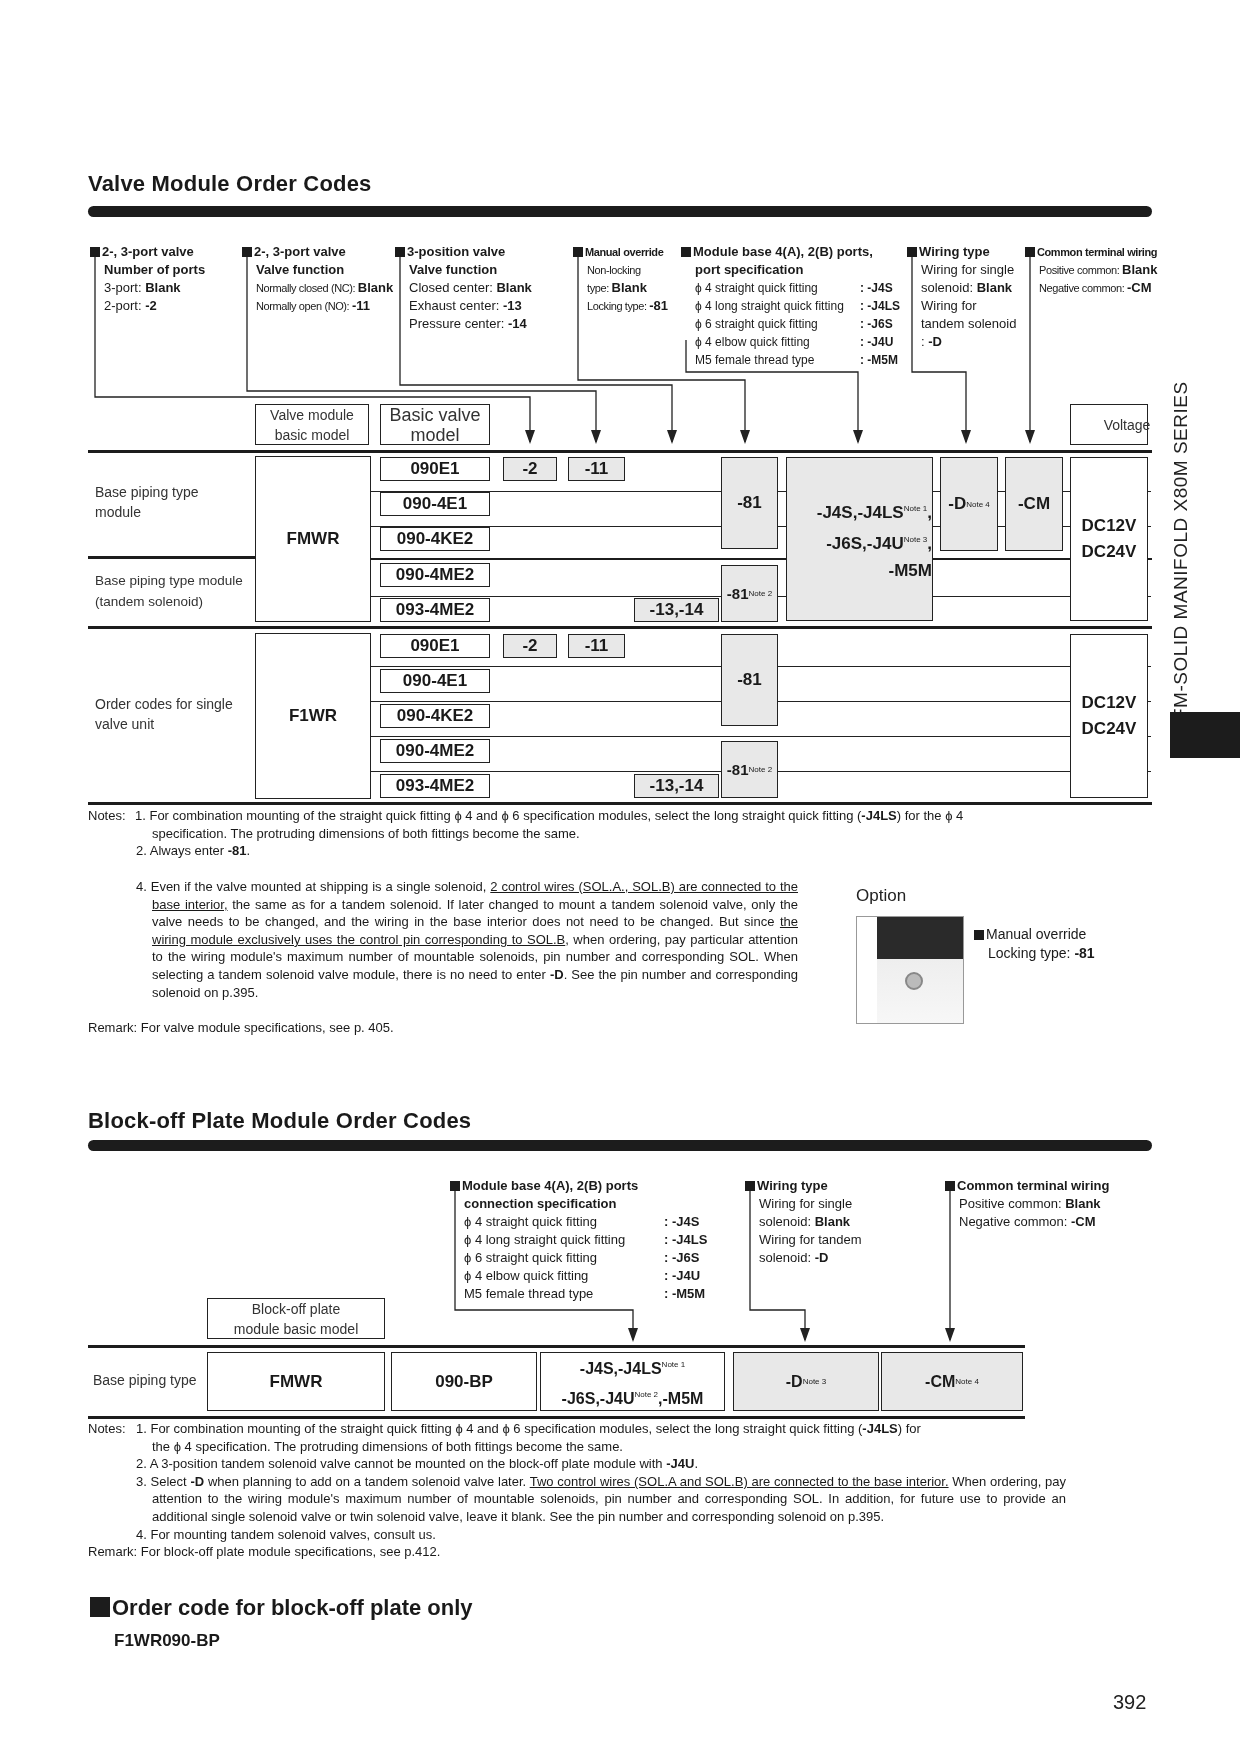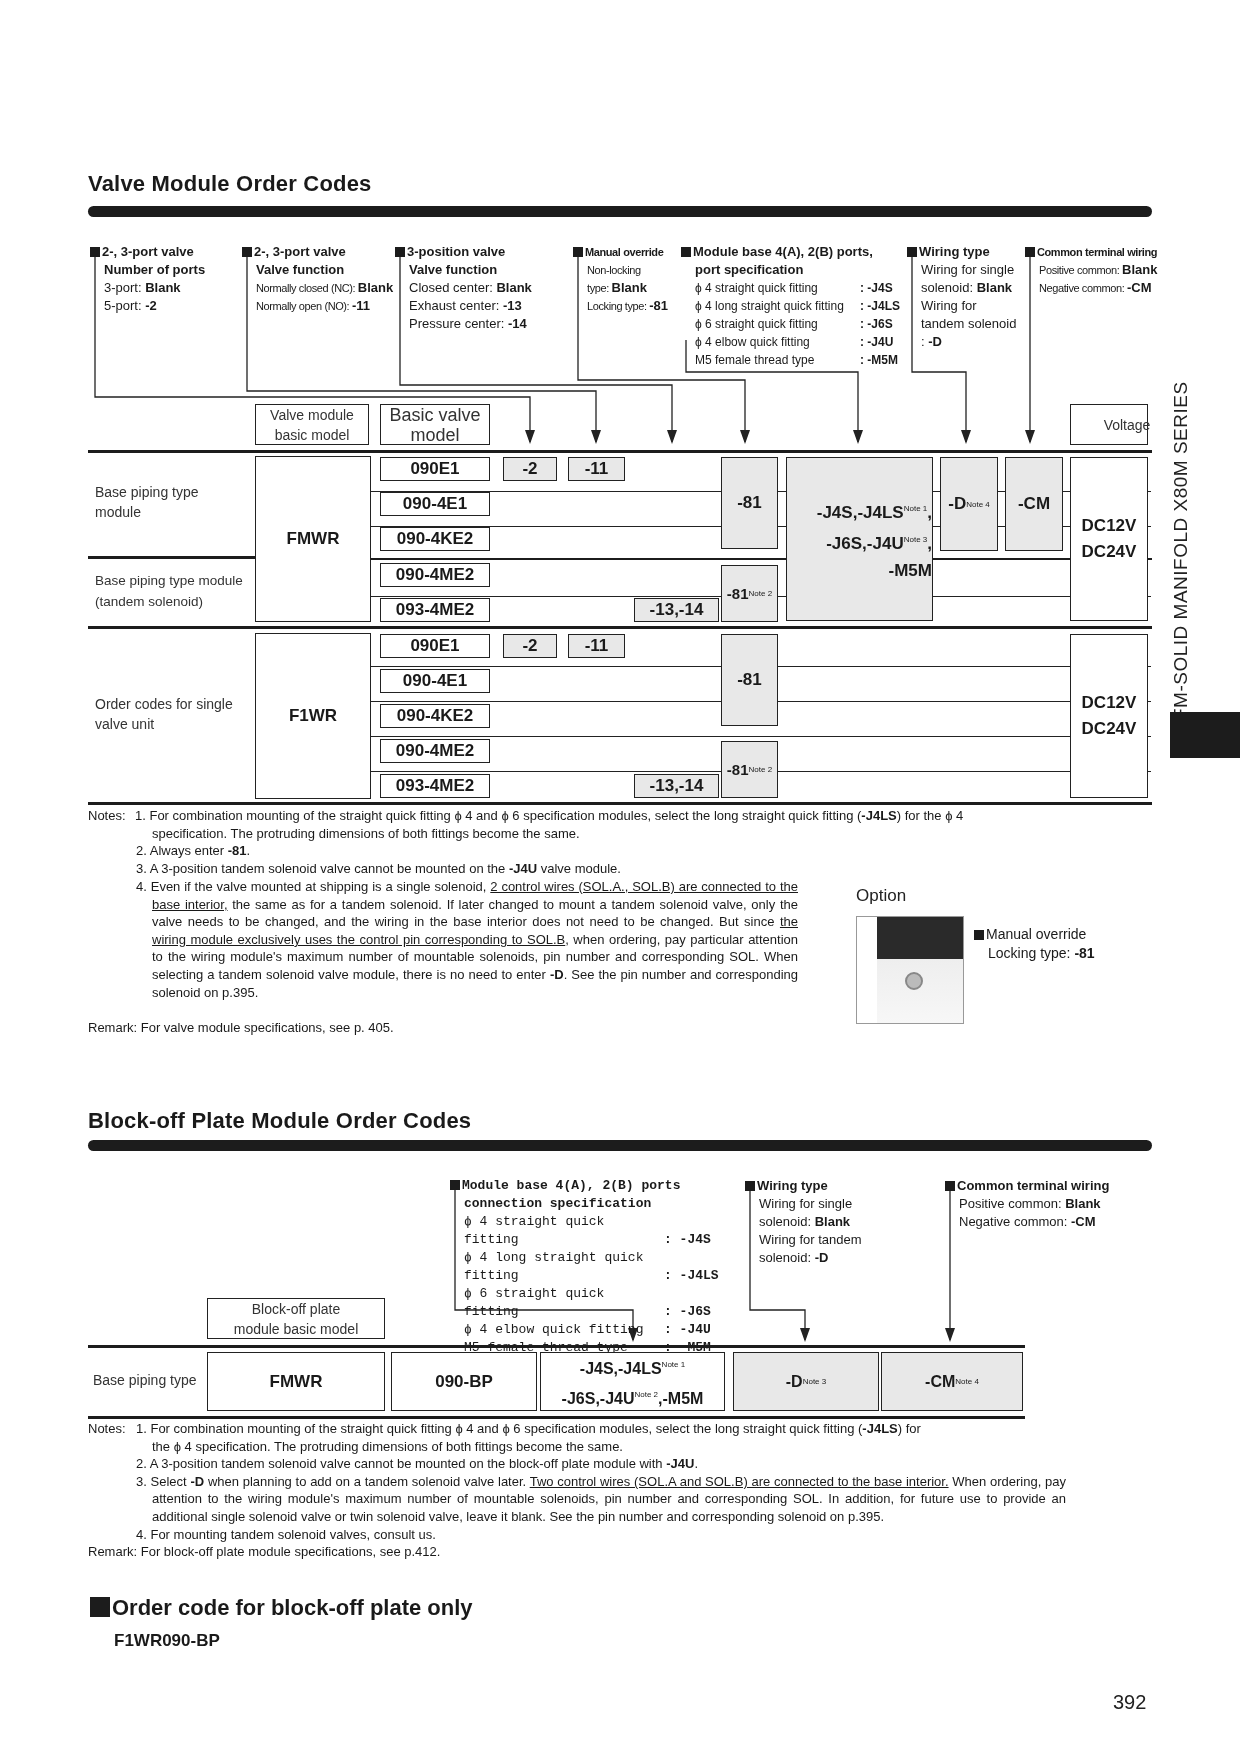--- a/index.html
+++ b/index.html
@@ -50,21 +50,21 @@
     <polygon points="853,430 863,430 858,444"></polygon>
     <polygon points="961,430 971,430 966,444"></polygon>
     <polygon points="1025,430 1035,430 1030,444"></polygon>
   </g>
 </svg>
 
 <div class="abs lbl" style="left:90px;top:243px;width:150px;">
   <div><span class="sq"></span><b>2-, 3-port valve</b></div>
   <div style="padding-left:14px;"><b>Number of ports</b></div>
   <div style="padding-left:14px;"><span>3-port: </span><b>Blank</b></div>
-  <div style="padding-left:14px;"><span>5-port: </span><b>-2</b></div>
+  <div style="padding-left:14px;"><span>2-port: </span><b>-2</b></div>
 </div>
 <div class="abs lbl" style="left:242px;top:243px;width:155px;">
   <div><span class="sq"></span><b>2-, 3-port valve</b></div>
   <div style="padding-left:14px;"><b>Valve function</b></div>
   <div style="padding-left:14px;"><span class="narrow">Normally closed (NC): </span><b>Blank</b></div>
   <div style="padding-left:14px;"><span class="narrow">Normally open (NO): </span><b>-11</b></div>
 </div>
 <div class="abs lbl" style="left:395px;top:243px;width:175px;">
   <div><span class="sq"></span><b>3-position valve</b></div>
   <div style="padding-left:14px;"><b>Valve function</b></div>
@@ -175,21 +175,20 @@
 <div class="box" style="left:1070px;top:634px;width:78px;height:164px;flex-direction:column;font-weight:bold;font-size:17px;line-height:26px;">
   <div>DC12V</div>
     <div>DC24V</div>
 </div>
 
 <div class="abs note" style="left:88px;top:807px;width:1000px;">
   <div style="position:absolute;left:0;top:0;">Notes:</div>
   <div style="padding-left:48px;text-indent:-1px;"><span>1. For combination mounting of the straight quick fitting ϕ 4 and ϕ 6 specification modules, select the long straight quick fitting (</span><b>-J4LS</b><span>) for the ϕ 4</span></div>
   <div style="padding-left:64px;">specification. The protruding dimensions of both fittings become the same.</div>
   <div style="padding-left:48px;"><span>2. Always enter </span><b>-81</b>.</div>
-  <div style="padding-left:48px;"><span>3. A 3-position tandem solenoid valve cannot be mounted on the </span><b>-J4U</b><span> valve module.</span></div>
 </div>
 <div class="abs note" style="left:136px;top:878px;width:662px;text-indent:-16px;padding-left:16px;box-sizing:border-box;">
   <span>4. Even if the valve mounted at shipping is a single solenoid, </span><span class="u">2 control wires (SOL.A., SOL.B) are connected to the base interior,</span><span> the same as for a tandem solenoid. If later changed to mount a tandem solenoid valve, only the valve needs to be changed, and the wiring in the base interior does not need to be changed. But since </span><span class="u">the wiring module exclusively uses the control pin corresponding to SOL.B</span><span>, when ordering, pay particular attention to the wiring module's maximum number of mountable solenoids, pin number and corresponding SOL. When selecting a tandem solenoid valve module, there is no need to enter </span><b>-D</b><span>. See the pin number and corresponding solenoid on p.395.</span>
 </div>
 <div class="abs note" style="left:88px;top:1019px;">Remark: For valve module specifications, see p. 405.</div>
 
 <div class="abs" style="left:856px;top:886px;font-size:17px;color:#222;">Option</div>
 <div class="abs" style="left:856px;top:916px;width:106px;height:106px;border:1px solid #999;background:linear-gradient(180deg,#2a2a2a 0,#2a2a2a 40%,#eee 40%,#f7f7f7 100%);overflow:hidden;">
   <div style="position:absolute;left:0;top:0;width:20px;height:106px;background:#fff;"></div>
   <div style="position:absolute;left:48px;top:55px;width:14px;height:14px;border-radius:50%;background:#bbb;border:2px solid #888;"></div>
@@ -208,21 +207,21 @@
     <polyline points="750,1188 750,1310 805,1310 805,1340"></polyline>
     <polyline points="950,1188 950,1340"></polyline>
   </g>
   <g fill="#222">
     <polygon points="628,1328 638,1328 633,1342"></polygon>
     <polygon points="800,1328 810,1328 805,1342"></polygon>
     <polygon points="945,1328 955,1328 950,1342"></polygon>
   </g>
 </svg>
 
-<div class="abs lbl" style="left:450px;top:1177px;width:270px;font-family:Liberation Mono, monospace;">
+<div class="abs lbl" style="left:450px;top:1177px;width:270px;">
   <div><span class="sq"></span><b>Module base 4(A), 2(B) ports</b></div>
   <div style="padding-left:14px;"><b>connection specification</b></div>
   <div style="padding-left:14px;">
     <div><span style="display:inline-block;width:200px;">ϕ 4 straight quick fitting</span><b>: -J4S</b></div>
     <div><span style="display:inline-block;width:200px;">ϕ 4 long straight quick fitting</span><b>: -J4LS</b></div>
     <div><span style="display:inline-block;width:200px;">ϕ 6 straight quick fitting</span><b>: -J6S</b></div>
     <div><span style="display:inline-block;width:200px;">ϕ 4 elbow quick fitting</span><b>: -J4U</b></div>
     <div><span style="display:inline-block;width:200px;">M5 female thread type</span><b>: -M5M</b></div>
   </div>
 </div>

